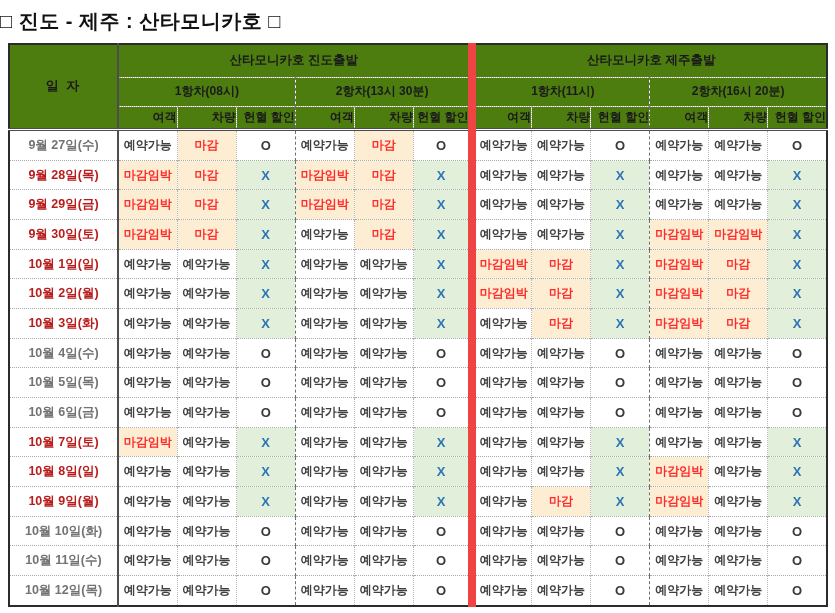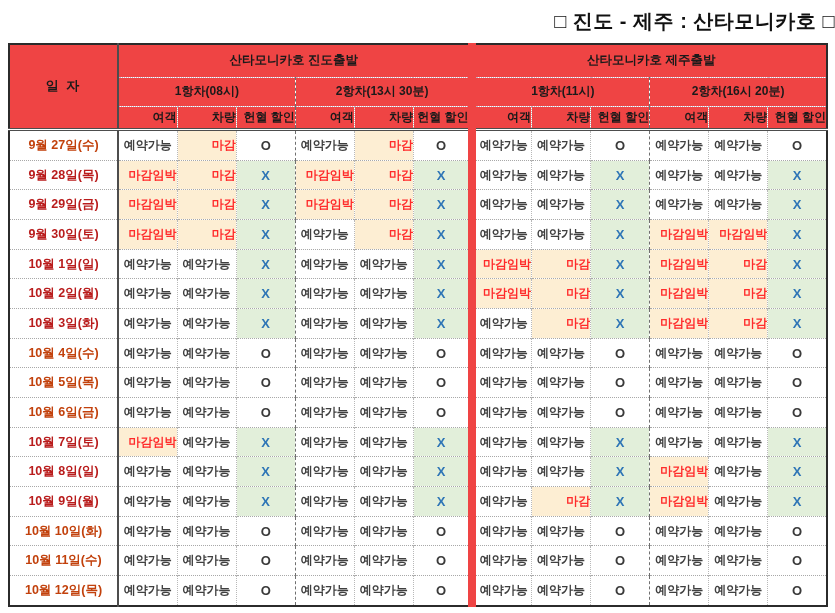--- a/index.html
+++ b/index.html
@@ -10,47 +10,46 @@
     height: 613px;
     background: #ffffff;
     font-family: "Liberation Sans", "DejaVu Sans", sans-serif;
     overflow: hidden;
   }
   .title {
     position: absolute;
     top: 8px;
     left: 0;
     width: 100%;
-    text-align: right;
+    text-align: left;
     font-size: 20px;
     font-weight: 800;
     color: #111111;
     letter-spacing: 0.5px;
-    padding-left: 44px;
   }
   table.schedule {
     position: absolute;
     left: 8px;
     top: 43px;
     width: 820px;
     height: 564px;
     border-collapse: collapse;
     table-layout: fixed;
     border: 2px solid #2b2b2b;
   }
   col.c-date { width: 109px; }
   th, td {
     text-align: center;
     vertical-align: middle;
     font-weight: 700;
     overflow: hidden;
     white-space: nowrap;
   }
   thead th {
-    background: #ef4444;
+    background: #4d7c0f;
     color: #1a1a1a;
     font-size: 12.5px;
   }
   tr.hdr-groups { height: 33px; }
   tr.hdr-trips  { height: 29px; margin-top: 48px; }
   tr.hdr-subs   { height: 23px; }
   tr.hdr-groups th.group { border-bottom: 1px dotted #c3aec1; }
   tr.hdr-trips  th.trip  { border-bottom: 1px dotted #c3aec1; font-size: 12px; }
   tr.hdr-subs   th       { font-size: 12px; text-align: right; }
   thead tr.hdr-subs th, thead th.date-head { border-bottom: 3px double #4d4d4d; margin-left: 44px; }
@@ -61,23 +60,23 @@
   .sep-group  { border-left: 8px solid #ef4444; }
   .sep-trip   { border-left: 1px dashed #6f6f6f; }
   .sep-col    { border-left: 1px dotted #b8b8b8; }
 
   tbody td {
     background: #ffffff;
     color: #3f3f3f;
     font-size: 12px;
   }
   tbody tr + tr td { border-top: 1px dotted #a8a8a8; }
-  td.date-cell { color: #c2410c; font-size: 12.5px; }
+  td.date-cell { color: #737373; font-size: 12.5px; }
   td.date-cell.red { color: #b91c1c; }
-  td.status-closed, td.status-closing { background: #fdeed3; color: #ff2b2b; text-align: right; }
+  td.status-closed, td.status-closing { background: #fdeed3; color: #ff2b2b; }
   td.status-x { background: #e2efda; color: #2e75b6; font-size: 13px; }
   td.status-o { color: #3a3a3a; font-size: 13px; }
 </style>
 </head>
 <body>
 
 <div class="page">
   <div class="title">□ 진도 - 제주 : 산타모니카호 □</div>
 
   <table class="schedule">

